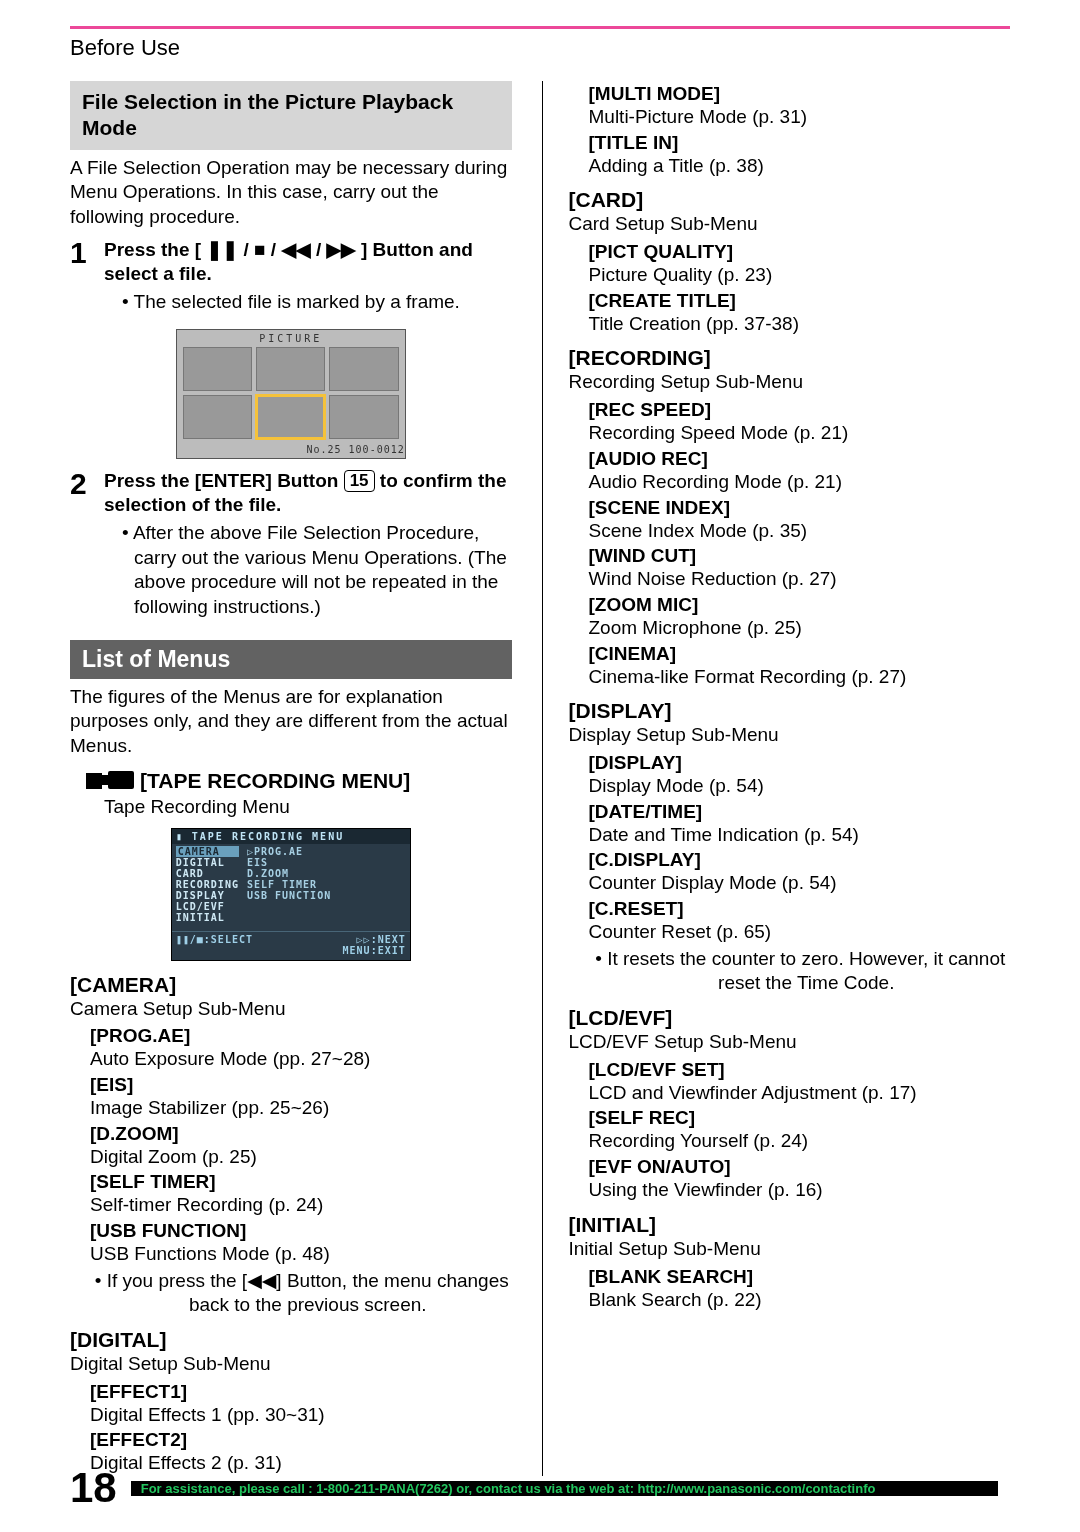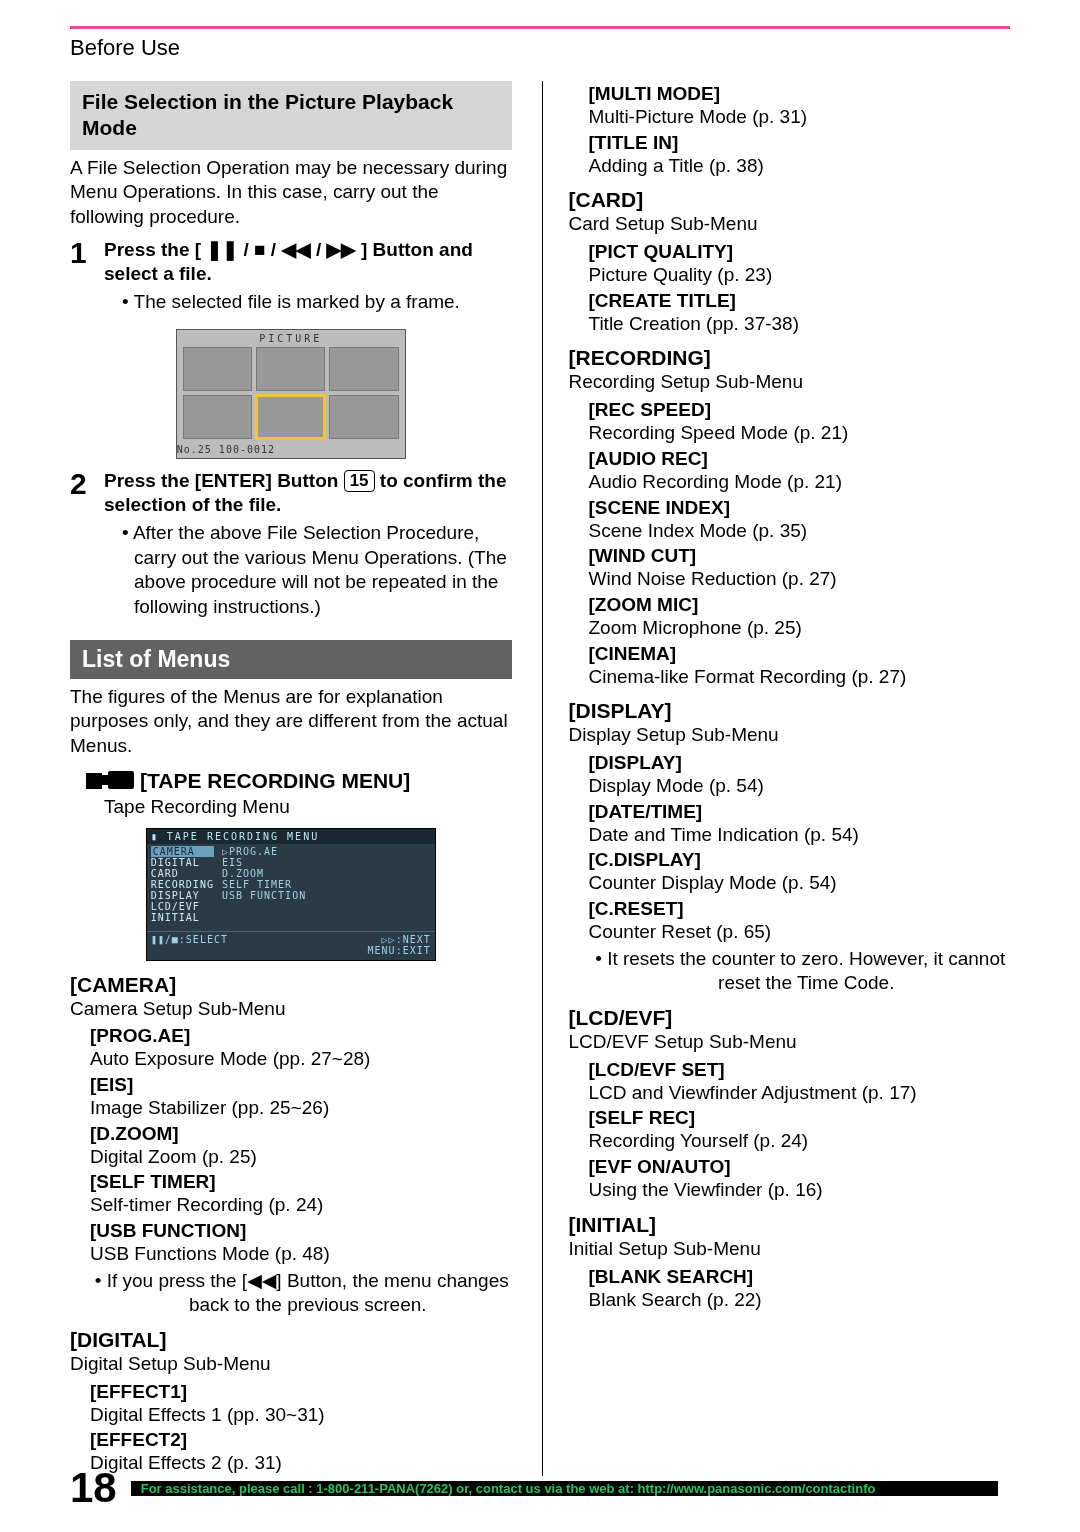--- a/index.html
+++ b/index.html
@@ -165,28 +165,29 @@
   }
   .pic-grid {
     display: grid; grid-template-columns: repeat(3, 1fr);
     gap: 4px; padding: 0 6px 2px 6px;
   }
   .pic-cell {
     background: #999; height: 44px; border: 1px solid #777;
     position: relative;
   }
   .pic-cell.sel { outline: 3px solid #f5c23a; outline-offset: -2px; }
-  .pic-footer { text-align: left; padding: 3px 0; color:#333; letter-spacing:1px; }
+  .pic-footer { text-align: right; padding: 3px 0; color:#333; letter-spacing:1px; }
   
   .tape-menu {
-    width: 290px; margin: 8px auto 12px auto;
+    width: 240px; margin: 8px auto 12px auto;
     background: #2a3a47; color: #9fd0e8;
     font-family: monospace; font-size: 11px;
     border: 1px solid #000; letter-spacing: 1px;
     padding-bottom: 2px;
+    font-weight: bold;
   }
   .tape-menu .tm-title {
     background: #1a2832; color: #bfe4f5;
     padding: 2px 4px; font-size: 10px; letter-spacing: 2px;
     white-space: pre;
   }
   .tape-menu .tm-body { display:flex; padding: 2px 4px 8px 4px; gap: 8px; font-size:10px; }
   .tape-menu .tm-left { color:#cfe9f5; }
   .tape-menu .tm-left div:first-child { background:#6aa0bd; color:#1a2832; padding:0 2px;}
   .tape-menu .tm-right { color:#a6cfe3; }

